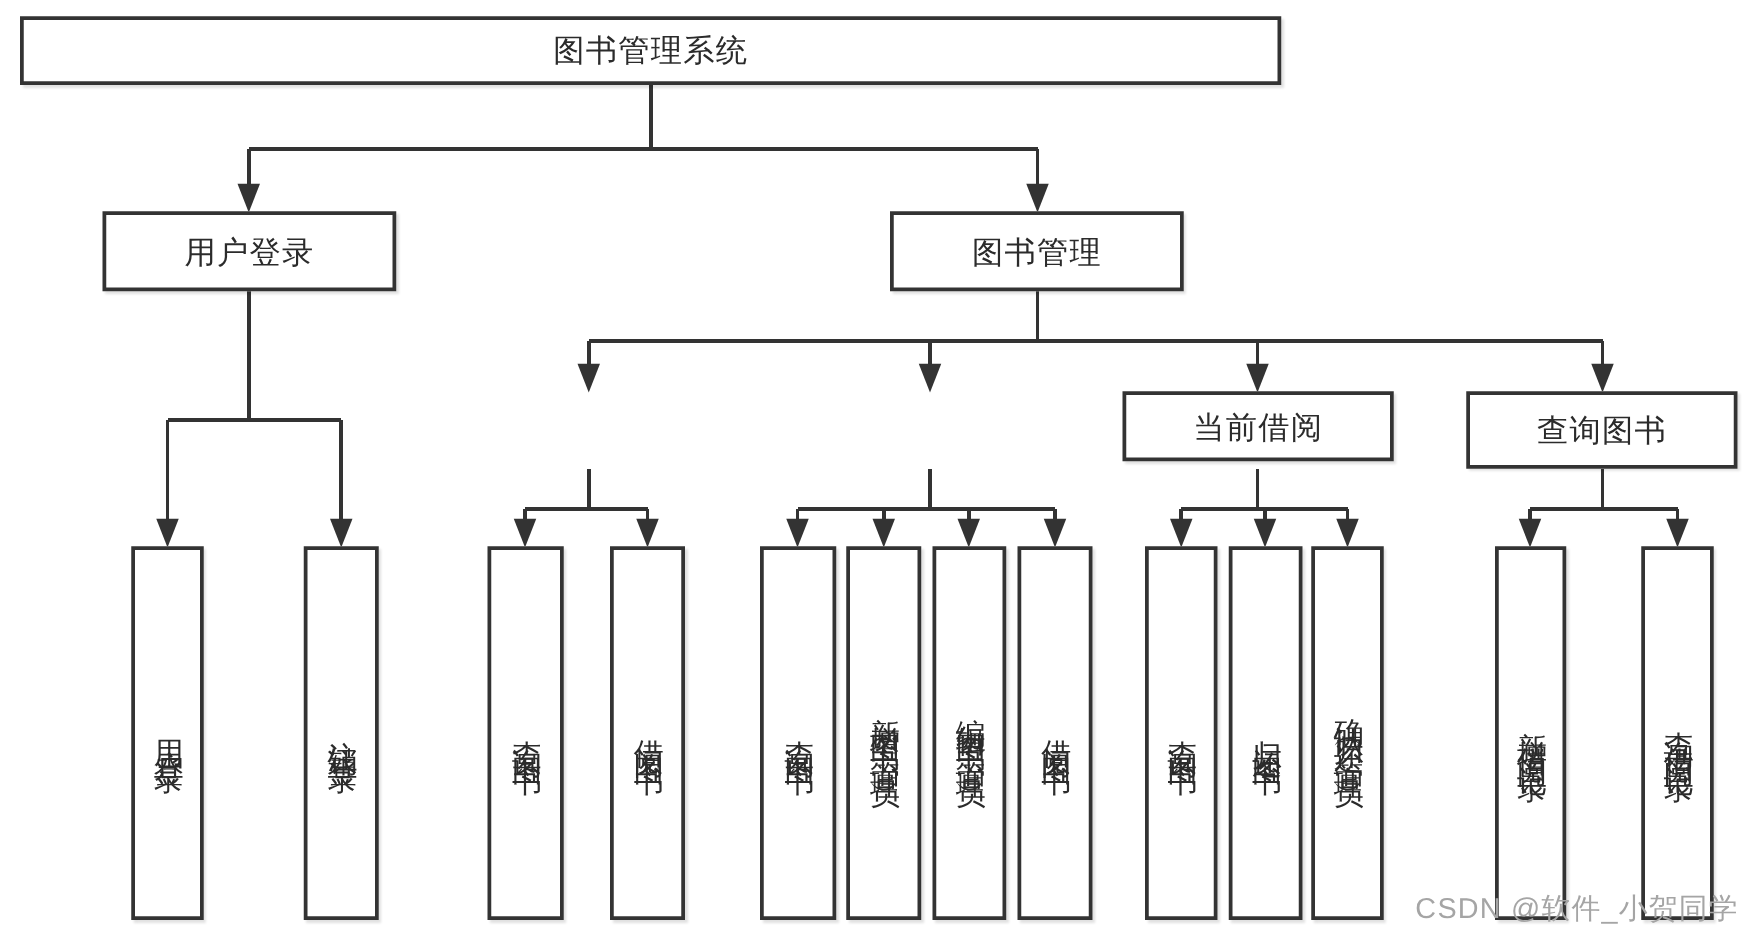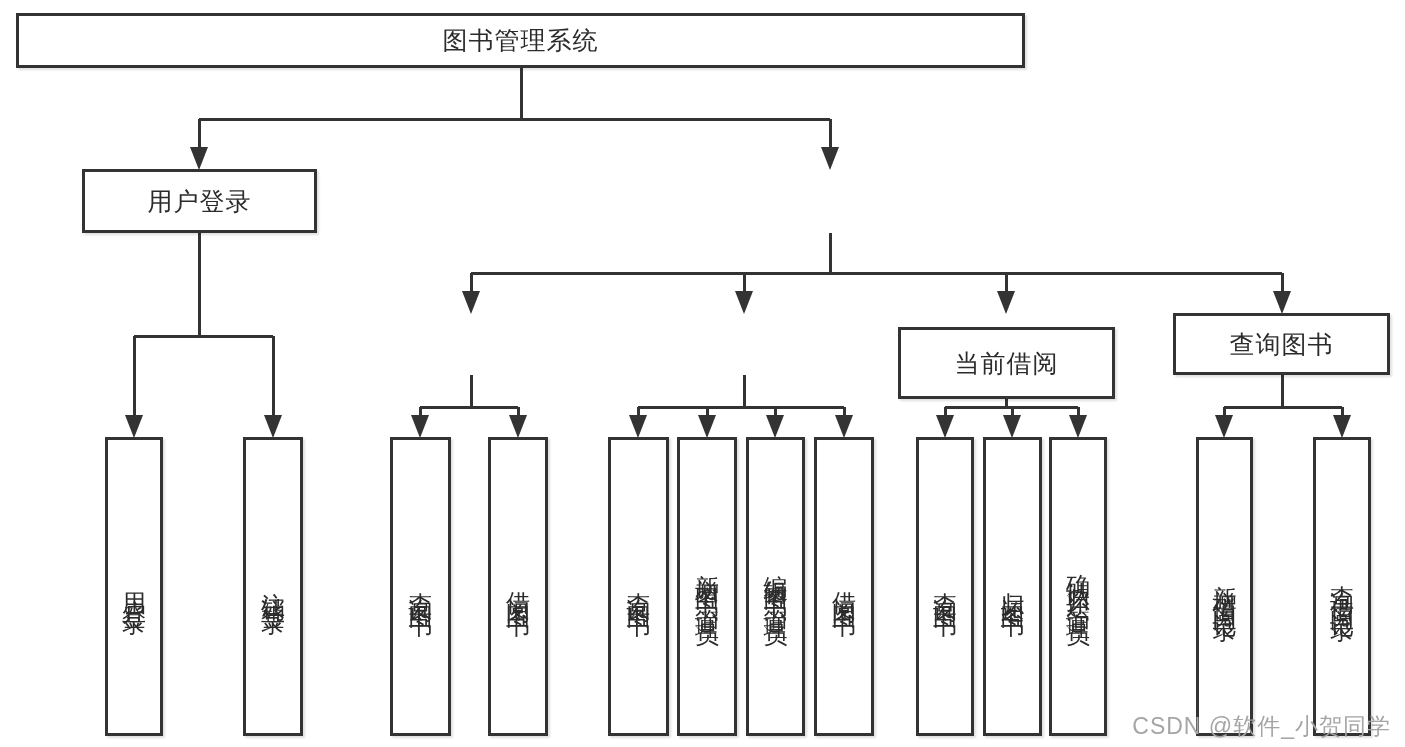--- a/index.html
+++ b/index.html
@@ -106,22 +106,25 @@
       <path class="tri" d="M1333,415 L1351,415 L1342,438 Z"></path>
   </svg>
 
   <div class="node" style="left:16px;top:13px;width:1009px;height:55px">
     <span class="hlabel">图书管理系统</span>
   </div>
 
   <div class="node" style="left:82px;top:169px;width:235px;height:64px">
     <span class="hlabel">用户登录</span>
   </div>
+  <div class="node" style="left:712px;top:169px;width:235px;height:64px">
+    <span class="hlabel">图书管理</span>
+  </div>
 
-  <div class="node" style="left:898px;top:327px;width:217px;height:72px">
+  <div class="node" style="left:898px;top:313px;width:217px;height:56px">
     <span class="hlabel">当前借阅</span>
   </div>
   <div class="node" style="left:1173px;top:313px;width:217px;height:62px">
     <span class="hlabel">查询图书</span>
   </div>
 
   <div class="node" style="left:105px;top:437px;width:58px;height:299px">
     <span class="vtext">用户登录</span>
   </div>
   <div class="node" style="left:243px;top:437px;width:60px;height:299px">

